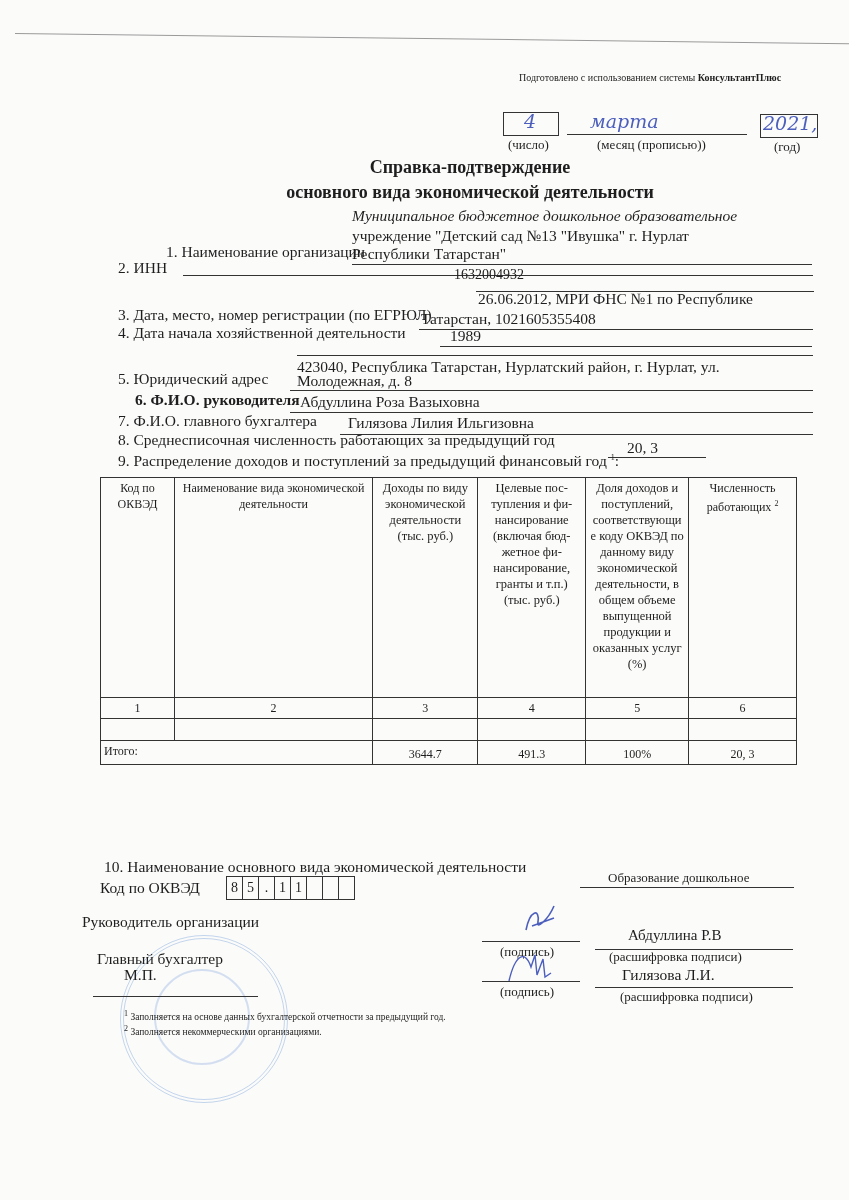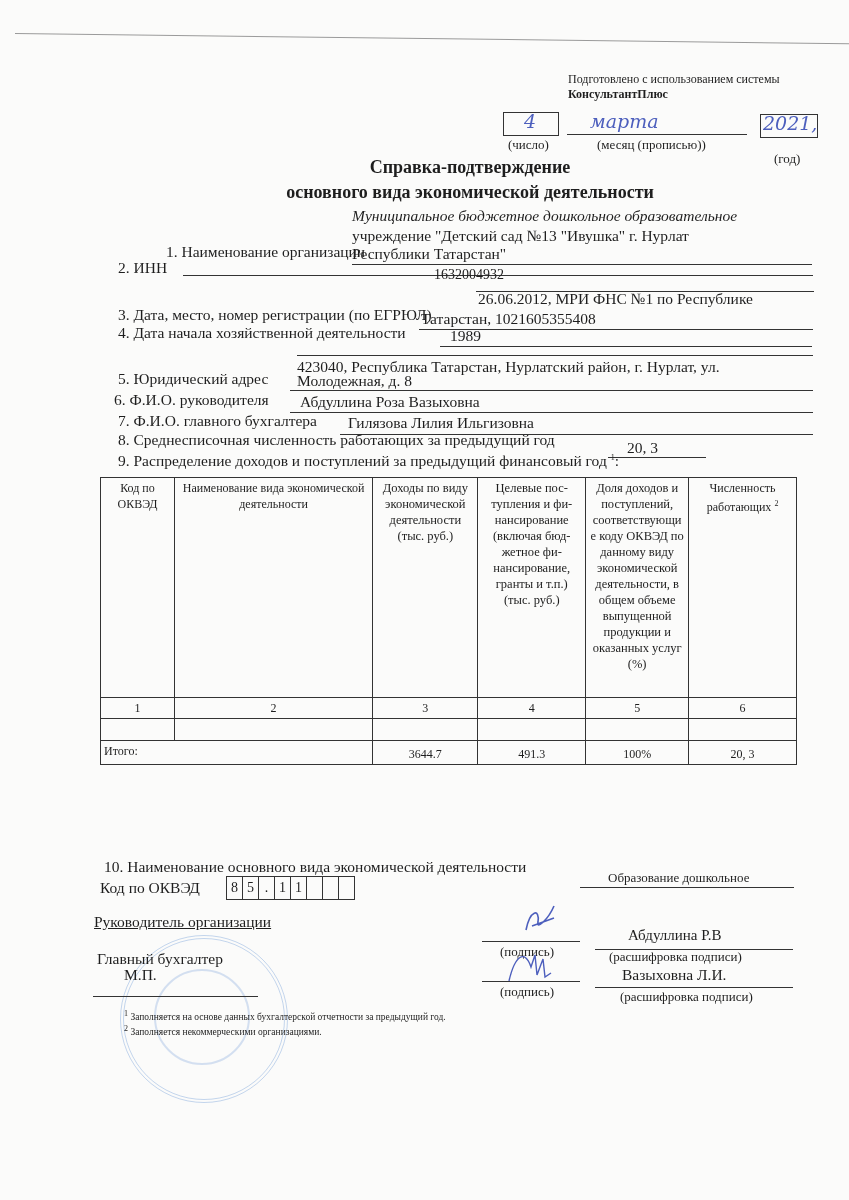--- a/index.html
+++ b/index.html
@@ -2,21 +2,21 @@
 <html><head>
 <meta charset="utf-8">
 <style>
   html, body { margin: 0; padding: 0; }
   body {
     width: 849px; height: 1200px; background: #fbfbfa; position: relative; overflow: hidden;
     font-family: "Liberation Serif", "DejaVu Serif", serif; color: #1e1e1e;
   }
   .abs { position: absolute; }
   .scan-line { position: absolute; left: 15px; top: 33px; width: 840px; height: 1px; background: #9a9a9a; transform: rotate(0.7deg); transform-origin: left; }
-  .consult { left: 568px; top: 72px; font-size: 12px; }
+  .consult { left: 519px; top: 72px; font-size: 10px; }
   .consult b { font-weight: bold; }
   .date-box { border: 1px solid #333; height: 22px; }
   .hand { font-family: "DejaVu Serif", serif; font-style: italic; color: #4d5fbd; font-size: 19px; }
   .small-cap { font-size: 13px; }
   .title { font-weight: bold; font-size: 18px; text-align: center; }
   .row-label { font-size: 15.5px; }
   .value { font-size: 15.5px; }
   .uline { position: absolute; height: 1px; background: #333; }
   table.grid { position: absolute; left: 100px; top: 477px; width: 697px; border-collapse: collapse; font-size: 12px; }
   table.grid td { border: 1px solid #333; vertical-align: top; text-align: center; padding: 2px 3px; line-height: 16px; }
@@ -41,52 +41,52 @@
 <div class="abs date-box" style="left:503px;top:112px;width:54px;">
   <span class="hand" style="position:absolute;left:20px;top:-3px;">4</span>
 </div>
 <span class="abs hand" style="left:590px;top:110px;">марта</span>
 <div class="uline" style="left:567px;top:134px;width:180px;"></div>
 <div class="abs date-box" style="left:760px;top:114px;width:56px;">
   <span class="hand" style="position:absolute;left:2px;top:-3px;">2021,</span>
 </div>
 <span class="abs small-cap" style="left:508px;top:137px;">(число)</span>
 <span class="abs small-cap" style="left:597px;top:137px;">(месяц (прописью))</span>
-<span class="abs small-cap" style="left:774px;top:139px;margin-top:12px;">(год)</span>
+<span class="abs small-cap" style="left:774px;top:139px;">(год)</span>
 
 <div class="abs title" style="left:0;width:940px;top:157px;">Справка-подтверждение</div>
 <div class="abs title" style="left:0;width:940px;top:182px;">основного вида экономической деятельности</div>
 
 <span class="abs value" style="left:352px;top:207px;font-style:italic;">Муниципальное бюджетное дошкольное образовательное</span>
 <span class="abs value" style="left:352px;top:227px;">учреждение "Детский сад №13 "Ивушка" г. Нурлат</span>
 <span class="abs row-label" style="left:118px;top:243px;margin-left:48px;">1. Наименование организации</span>
 <span class="abs value" style="left:352px;top:245px;">Республики Татарстан"</span>
 <div class="uline" style="left:352px;top:264px;width:460px;"></div>
 
 <span class="abs row-label" style="left:118px;top:259px;">2. ИНН</span>
 <div class="uline" style="left:183px;top:275px;width:630px;"></div>
-<span class="abs value" style="left:434px;top:267px;font-size:14px;">1632004932</span>
+<span class="abs value" style="left:454px;top:267px;font-size:14px;">1632004932</span>
 <div class="uline" style="left:476px;top:291px;width:338px;"></div>
 
 <span class="abs value" style="left:478px;top:290px;">26.06.2012, МРИ ФНС №1 по Республике</span>
 <span class="abs row-label" style="left:118px;top:306px;">3. Дата, место, номер регистрации (по ЕГРЮЛ)</span>
 <span class="abs value" style="left:421px;top:310px;">Татарстан, 1021605355408</span>
 <div class="uline" style="left:419px;top:329px;width:394px;"></div>
 
 <span class="abs row-label" style="left:118px;top:324px;">4. Дата начала хозяйственной деятельности</span>
 <span class="abs value" style="left:450px;top:327px;">1989</span>
 <div class="uline" style="left:440px;top:346px;width:372px;"></div>
 <div class="uline" style="left:297px;top:355px;width:516px;"></div>
 
 <span class="abs value" style="left:297px;top:358px;">423040, Республика Татарстан, Нурлатский район, г. Нурлат, ул.</span>
 <span class="abs row-label" style="left:118px;top:370px;">5. Юридический адрес</span>
 <span class="abs value" style="left:297px;top:372px;">Молодежная, д. 8</span>
 <div class="uline" style="left:290px;top:390px;width:523px;"></div>
 
-<span class="abs row-label" style="left:114px;top:391px;">6. Ф.И.О. руководителя</span>
+<span class="abs row-label" style="left:135px;top:391px;font-weight:bold;">6. Ф.И.О. руководителя</span>
 <span class="abs value" style="left:300px;top:393px;">Абдуллина Роза Вазыховна</span>
 <div class="uline" style="left:290px;top:412px;width:523px;"></div>
 
 <span class="abs row-label" style="left:118px;top:412px;">7. Ф.И.О. главного бухгалтера</span>
 <span class="abs value" style="left:348px;top:414px;">Гилязова Лилия Ильгизовна</span>
 <div class="uline" style="left:340px;top:434px;width:473px;"></div>
 
 <span class="abs row-label" style="left:118px;top:431px;">8. Среднесписочная численность работающих за предыдущий год</span>
 <span class="abs value" style="left:627px;top:439px;">20, 3</span>
 <div class="uline" style="left:608px;top:457px;width:98px;"></div>
@@ -148,39 +148,39 @@
   <span>.</span>
   <span>1</span>
   <span>1</span>
   <span></span>
   <span></span>
   <span></span>
 </div>
 
 <div class="stamp"></div>
 
-<span class="abs row-label" style="left:94px;top:913px;text-decoration:underline;">Руководитель организации</span>
+<span class="abs row-label" style="left:82px;top:913px;">Руководитель организации</span>
 <span class="abs row-label" style="left:97px;top:950px;">Главный бухгалтер</span>
 <span class="abs row-label" style="left:124px;top:966px;">М.П.</span>
 
 <svg class="abs" style="left:520px;top:900px;" width="40" height="40">
   <path d="M6 30 C 10 10, 20 8, 18 22 C 16 30, 28 20, 34 6 M 12 26 L 34 18" stroke="#4d5fbd" stroke-width="1.6" fill="none"></path>
 </svg>
 <div class="uline" style="left:482px;top:941px;width:98px;"></div>
 <div class="uline" style="left:595px;top:949px;width:198px;"></div>
 <span class="abs" style="left:628px;top:927px;font-size:15px;">Абдуллина Р.В</span>
 <span class="abs small-cap" style="left:500px;top:944px;">(подпись)</span>
 <span class="abs small-cap" style="left:609px;top:949px;">(расшифровка подписи)</span>
 
 <svg class="abs" style="left:505px;top:945px;" width="50" height="40">
   <path d="M4 36 C 10 10, 20 4, 26 22 L 30 10 L 32 30 L 38 14 L 40 32 L 46 28" stroke="#4d5fbd" stroke-width="1.4" fill="none"></path>
 </svg>
 <div class="uline" style="left:482px;top:981px;width:98px;"></div>
 <div class="uline" style="left:595px;top:987px;width:198px;"></div>
-<span class="abs" style="left:622px;top:966px;font-size:15.5px;">Вазыховна Л.И.</span>
+<span class="abs" style="left:622px;top:966px;font-size:15.5px;">Гилязова Л.И.</span>
 <span class="abs small-cap" style="left:500px;top:984px;">(подпись)</span>
 <span class="abs small-cap" style="left:620px;top:989px;">(расшифровка подписи)</span>
 
 <div class="uline" style="left:93px;top:996px;width:165px;"></div>
 <div class="abs foot" style="left:124px;top:1009px;">
   <sup>1</sup>
   <span>Заполняется на основе данных бухгалтерской отчетности за предыдущий год.</span>
 </div>
 <div class="abs foot" style="left:124px;top:1024px;">
   <sup>2</sup>

